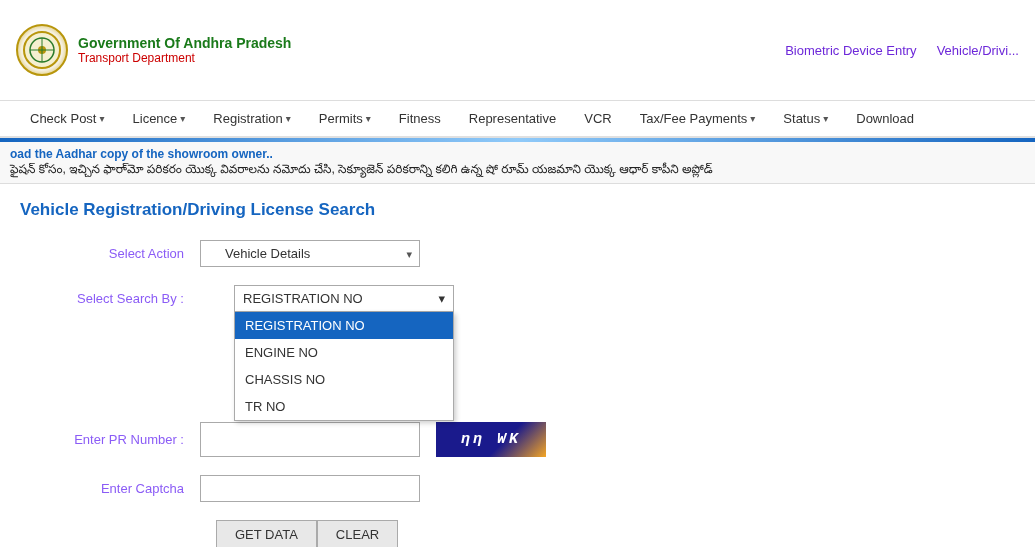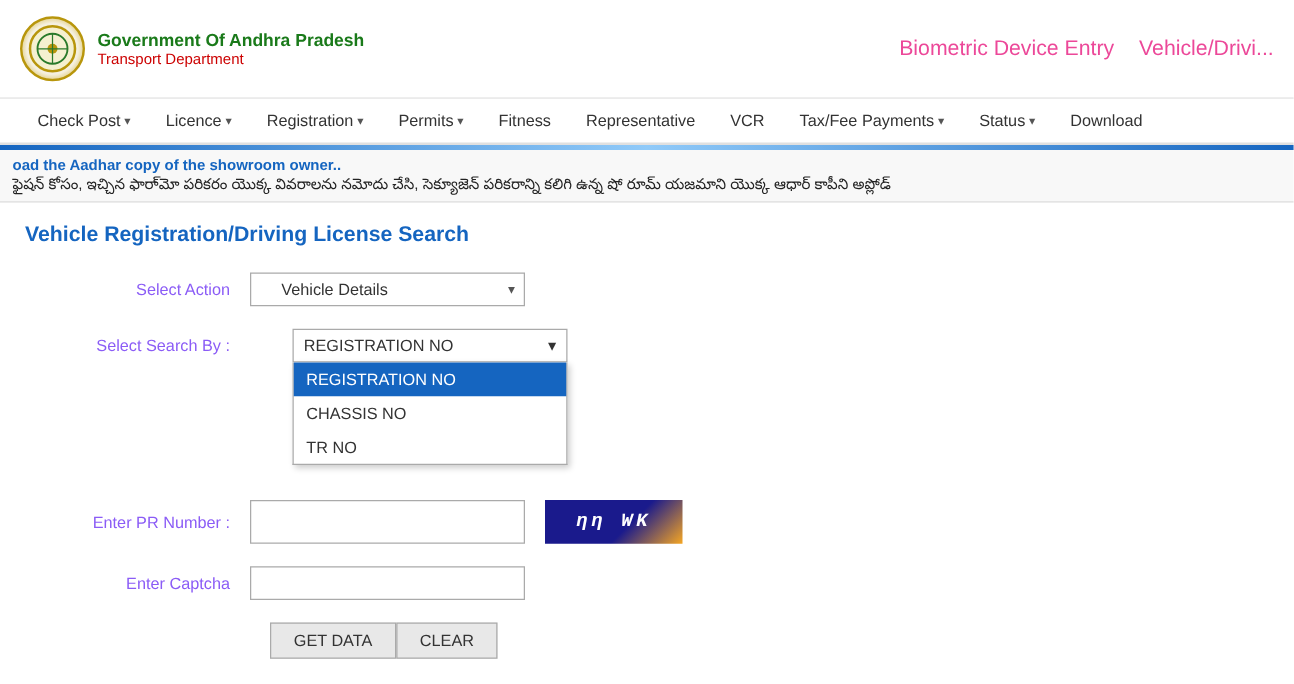--- a/index.html
+++ b/index.html
@@ -3,21 +3,21 @@
   <meta charset="utf-8">
   <style>
     * { box-sizing: border-box; margin: 0; padding: 0; }
     body { font-family: Arial, sans-serif; font-size: 13px; background: #fff; width: 1035px; overflow-x: hidden; }
 
     
     .header {
       display: flex;
       align-items: center;
       justify-content: space-between;
-      padding: 13px 16px;
+      padding: 24px 16px;
       border-bottom: 1px solid #ddd;
       background: #fff;
     }
     .header-left {
       display: flex;
       align-items: center;
       gap: 10px;
     }
     .logo-circle {
       width: 52px;
@@ -27,21 +27,21 @@
       display: flex;
       align-items: center;
       justify-content: center;
       border: 2px solid #b8960c;
       font-size: 20px;
     }
     .org-title { display: flex; flex-direction: column; }
     .org-name { color: #1a7a1a; font-weight: bold; font-size: 14px; }
     .org-sub { color: #cc0000; font-size: 12px; }
     .header-right { display: flex; gap: 20px; align-items: center; }
-    .header-link { color: #ec4899; font-size: 17px; text-decoration: none; cursor: pointer; }
+    .header-link { color: #6d28d9; font-size: 13px; text-decoration: none; cursor: pointer; }
 
     
     .navbar {
       background: #fff;
       border-bottom: 2px solid #e0e0e0;
       padding: 0 16px;
       display: flex;
       align-items: center;
       gap: 0;
     }
@@ -302,20 +302,21 @@
 
     <div class="form-row">
       <label class="form-label">Select Search By :</label>
       <div class="dropdown-container">
         <div class="dropdown-trigger">
           <span>REGISTRATION NO</span>
           <span>▾</span>
         </div>
         <div class="dropdown-menu">
           <div class="dropdown-item active">REGISTRATION NO</div>
+          <div class="dropdown-item">ENGINE NO</div>
           <div class="dropdown-item">CHASSIS NO</div>
           <div class="dropdown-item">TR NO</div>
         </div>
       </div>
     </div>
 
     <div class="form-row" style="margin-top: 110px;">
       <label class="form-label">Enter PR Number :</label>
       <div style="display:flex; gap:8px;">
         <input class="pr-input" type="text" value="" style="">

